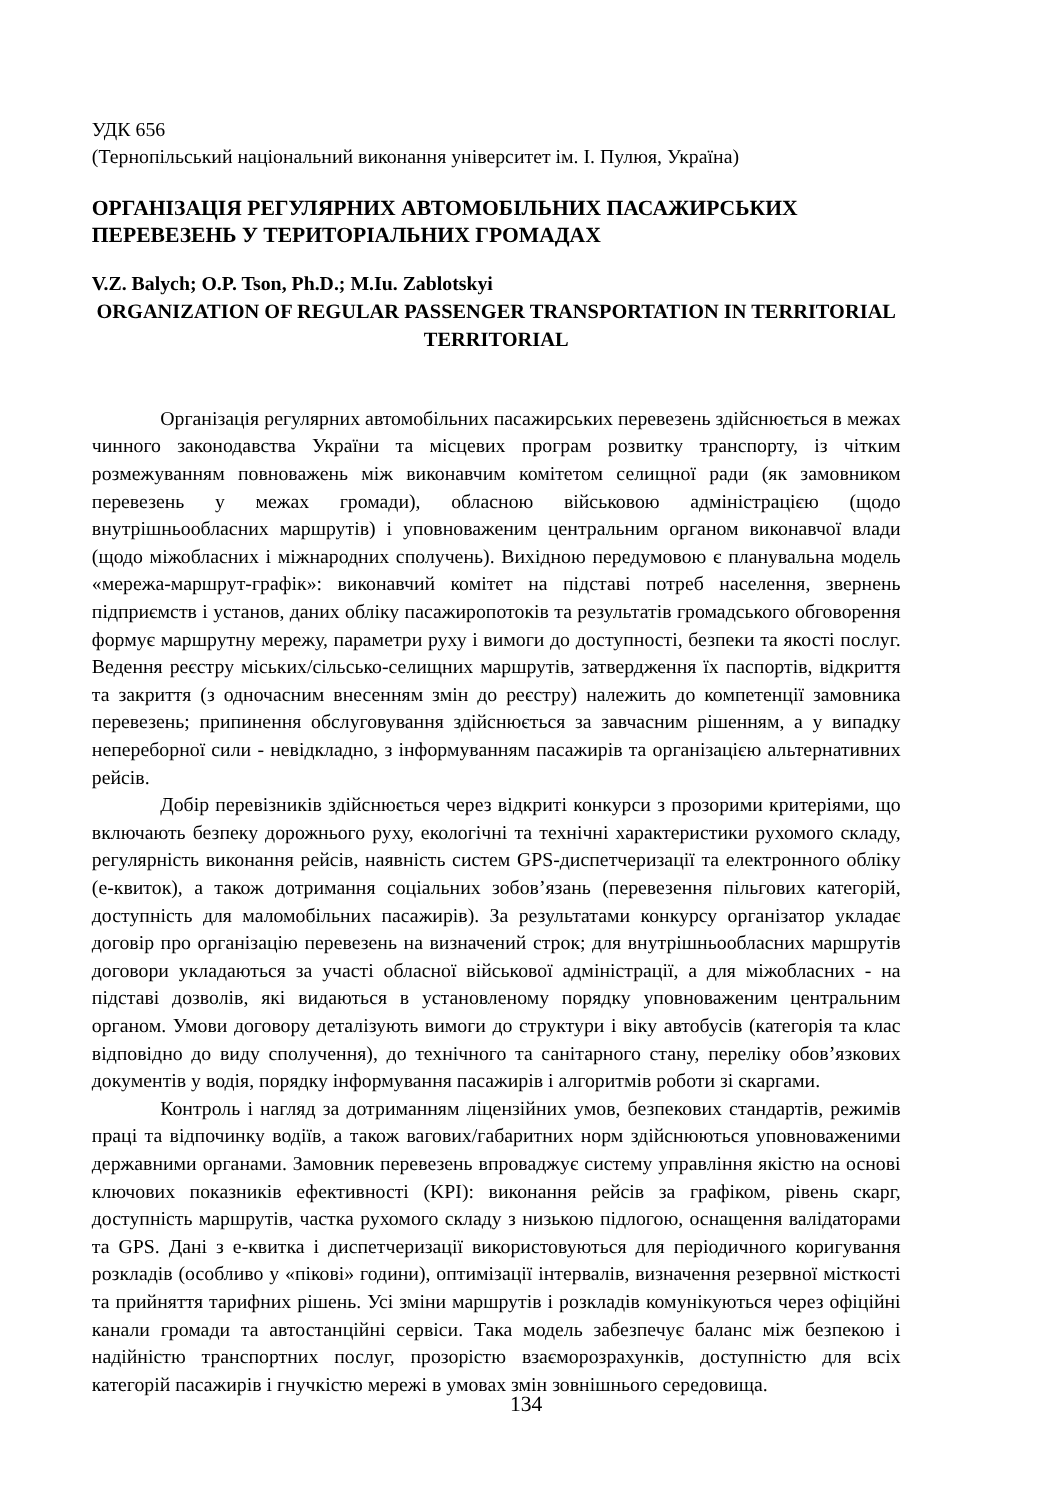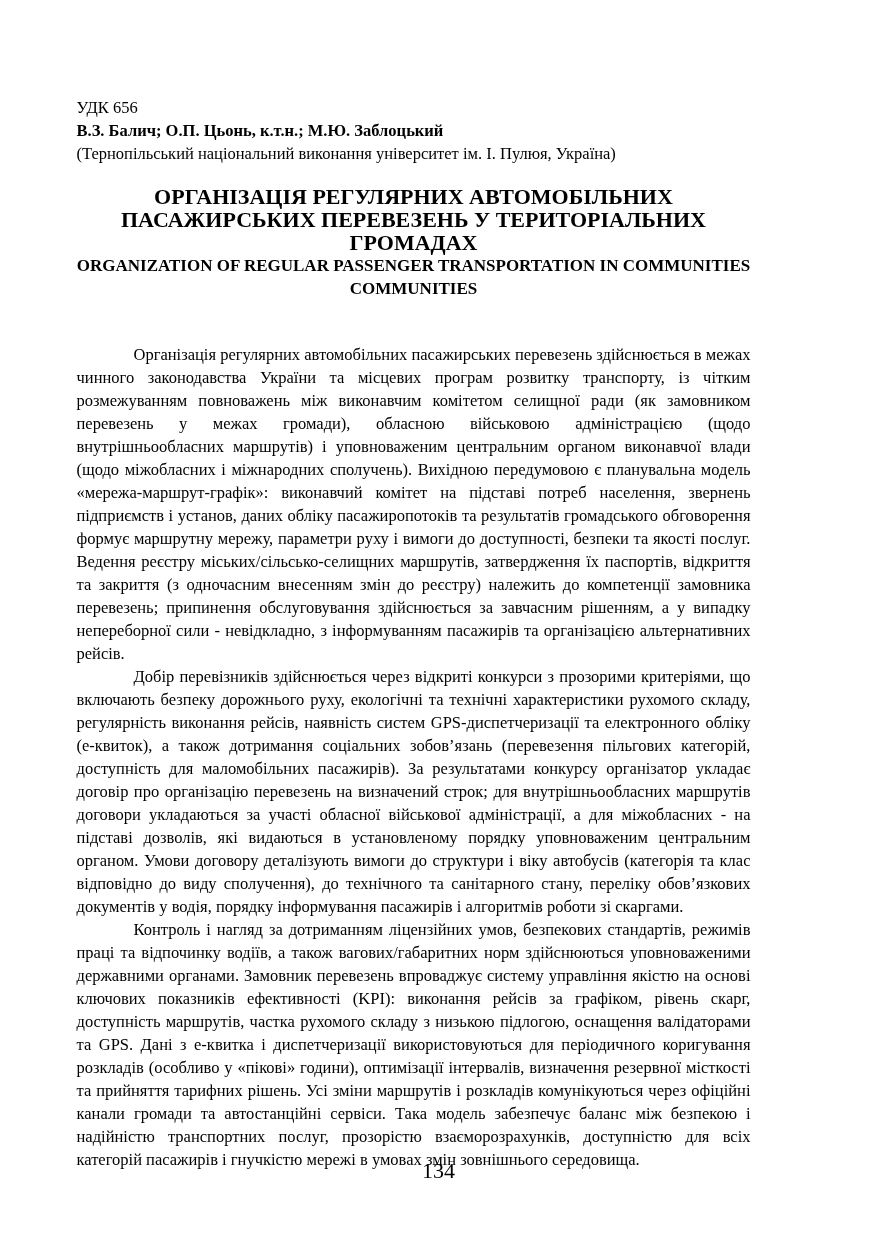--- a/index.html
+++ b/index.html
@@ -28,23 +28,22 @@
   .authors-uk {
     margin: 0;
     font-weight: bold;
   }
   .affiliation {
     margin: 0;
     font-weight: normal;
   }
   .title-uk {
     margin: 20px 0 0 0;
-    text-align: center;
     font-weight: bold;
-    font-size: 22px;
+    font-size: 18px;
     line-height: 23px;
   }
   .authors-en {
     margin: 17px 0 0 0;
     font-weight: bold;
   }
   .title-en {
     margin: 0;
     text-align: center;
     font-weight: bold;
@@ -59,38 +58,38 @@
     text-align: justify;
     text-indent: 57px;
     line-height: 23px;
   }
   .page-number {
     position: absolute;
     left: 0;
     right: 0;
     bottom: 58px;
     text-align: center;
-    font-size: 22px;
+    font-size: 18px;
   }
 </style>
 </head>
 <body>
 
 <div class="page">
 
   <p class="udc">УДК 656</p>
 
-  <p class="authors-uk">В.З. Балич; О.П. Цьонь, к.т.н.; М.Ю. Заблоцький</p>
 
   <p class="affiliation">(Тернопільський національний виконання університет ім. І. Пулюя, Україна)</p>
 
   <h1 class="title-uk">ОРГАНІЗАЦІЯ РЕГУЛЯРНИХ АВТОМОБІЛЬНИХ ПАСАЖИРСЬКИХ ПЕРЕВЕЗЕНЬ У ТЕРИТОРІАЛЬНИХ ГРОМАДАХ</h1>
 
+  <p class="authors-en">V.Z. Balych; O.P. Tson, Ph.D.; M.Iu. Zablotskyi</p>
 
-  <h2 class="title-en">ORGANIZATION OF REGULAR PASSENGER TRANSPORTATION IN COMMUNITIES COMMUNITIES</h2>
+  <h2 class="title-en">ORGANIZATION OF REGULAR PASSENGER TRANSPORTATION IN TERRITORIAL TERRITORIAL</h2>
 
   <div class="body-text">
     <p>Організація регулярних автомобільних пасажирських перевезень здійснюється в межах чинного законодавства України та місцевих програм розвитку транспорту, із чітким розмежуванням повноважень між виконавчим комітетом селищної ради (як замовником перевезень у межах громади), обласною військовою адміністрацією (щодо внутрішньообласних маршрутів) і уповноваженим центральним органом виконавчої влади (щодо міжобласних і міжнародних сполучень). Вихідною передумовою є планувальна модель «мережа-маршрут-графік»: виконавчий комітет на підставі потреб населення, звернень підприємств і установ, даних обліку пасажиропотоків та результатів громадського обговорення формує маршрутну мережу, параметри руху і вимоги до доступності, безпеки та якості послуг. Ведення реєстру міських/сільсько-селищних маршрутів, затвердження їх паспортів, відкриття та закриття (з одночасним внесенням змін до реєстру) належить до компетенції замовника перевезень; припинення обслуговування здійснюється за завчасним рішенням, а у випадку непереборної сили - невідкладно, з інформуванням пасажирів та організацією альтернативних рейсів.</p>
     <p>Добір перевізників здійснюється через відкриті конкурси з прозорими критеріями, що включають безпеку дорожнього руху, екологічні та технічні характеристики рухомого складу, регулярність виконання рейсів, наявність систем GPS-диспетчеризації та електронного обліку (е-квиток), а також дотримання соціальних зобов’язань (перевезення пільгових категорій, доступність для маломобільних пасажирів). За результатами конкурсу організатор укладає договір про організацію перевезень на визначений строк; для внутрішньообласних маршрутів договори укладаються за участі обласної військової адміністрації, а для міжобласних - на підставі дозволів, які видаються в установленому порядку уповноваженим центральним органом. Умови договору деталізують вимоги до структури і віку автобусів (категорія та клас відповідно до виду сполучення), до технічного та санітарного стану, переліку обов’язкових документів у водія, порядку інформування пасажирів і алгоритмів роботи зі скаргами.</p>
     <p>Контроль і нагляд за дотриманням ліцензійних умов, безпекових стандартів, режимів праці та відпочинку водіїв, а також вагових/габаритних норм здійснюються уповноваженими державними органами. Замовник перевезень впроваджує систему управління якістю на основі ключових показників ефективності (KPI): виконання рейсів за графіком, рівень скарг, доступність маршрутів, частка рухомого складу з низькою підлогою, оснащення валідаторами та GPS. Дані з е-квитка і диспетчеризації використовуються для періодичного коригування розкладів (особливо у «пікові» години), оптимізації інтервалів, визначення резервної місткості та прийняття тарифних рішень. Усі зміни маршрутів і розкладів комунікуються через офіційні канали громади та автостанційні сервіси. Така модель забезпечує баланс між безпекою і надійністю транспортних послуг, прозорістю взаєморозрахунків, доступністю для всіх категорій пасажирів і гнучкістю мережі в умовах змін зовнішнього середовища.</p>
   </div>
 
   <div class="page-number">134</div>
 
 </div>

